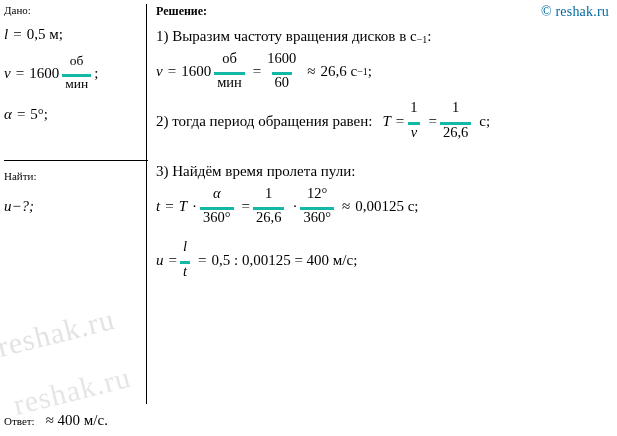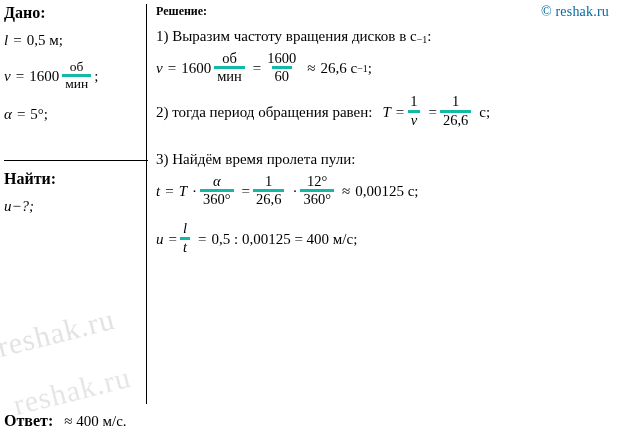--- a/index.html
+++ b/index.html
@@ -75,22 +75,22 @@
   .hrule {
     position: absolute;
     left: 0px;
     top: 156px;
     width: 144px;
     height: 1px;
     background: #000;
   }
   .lbl {
     font-family: "Liberation Serif", serif;
-    font-size: 16px;
-    font-weight: bold;
+    font-size: 11px;
+    font-weight: normal;
   }
   .line {
     font-size: 15px;
     font-family: "Liberation Serif", serif;
     display: flex;
     align-items: center;
   }
   .ital {
     font-style: italic;
   }
@@ -98,20 +98,21 @@
   
   .frac {
     display: inline-flex;
     flex-direction: column;
     align-items: center;
     vertical-align: middle;
     margin: 0 3px;
     line-height: 1.05;
     position: relative;
     top: -1px;
+    gap: 6px;
   }
   .frac .num {
     padding: 0 3px;
     font-size: 13.5px;
   }
   .frac .den {
     padding: 0 3px;
     font-size: 13.5px;
     border-top: 3px solid #14b8a6;
   }

